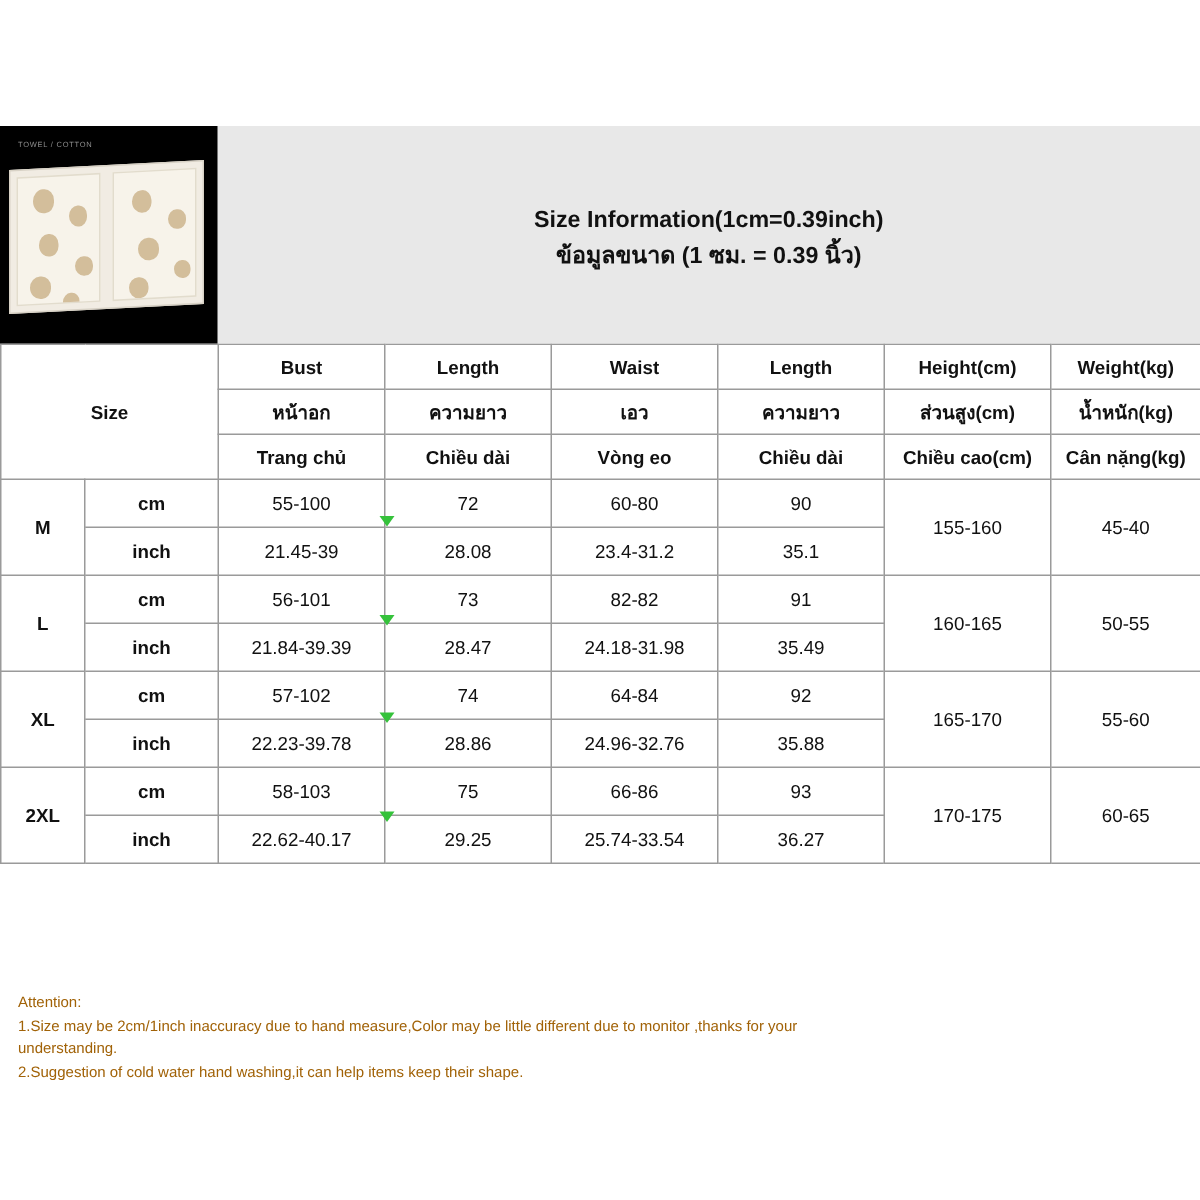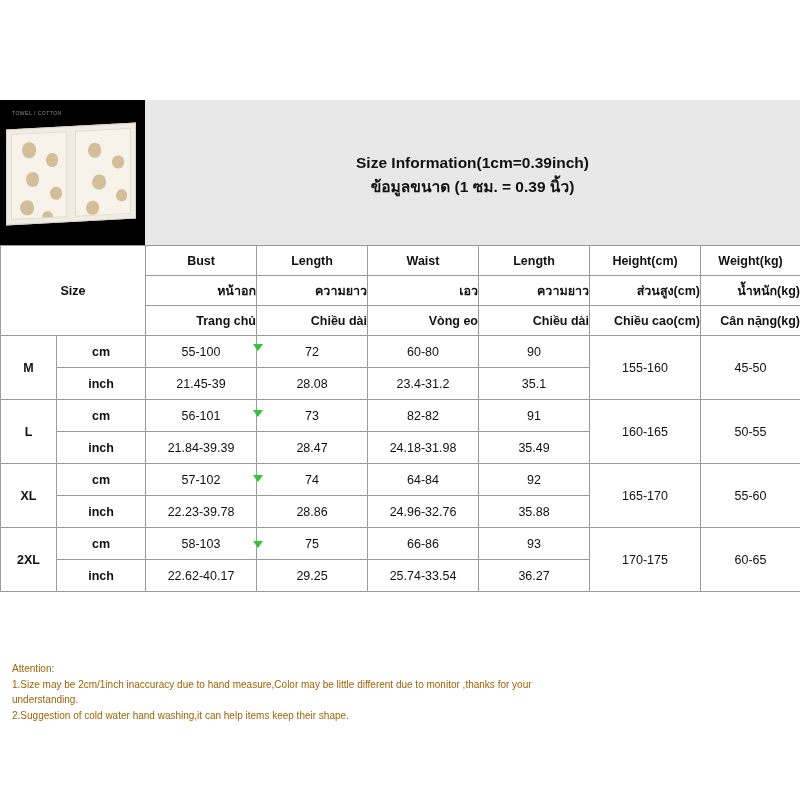--- a/index.html
+++ b/index.html
@@ -11,21 +11,21 @@
   #page {
     width: 800px;
     height: 800px;
     position: relative;
     background: #ffffff;
     overflow: hidden;
   }
   .sheet {
     position: absolute;
     left: 0;
-    top: 100px;
+    top: 84px;
     width: 800px;
   }
 
   
   .header-band {
     display: flex;
     height: 145px;
     background: #e8e8e8;
   }
   .photo-cell {
@@ -102,21 +102,21 @@
     color: #111111;
     background: #ffffff;
     padding: 0;
   }
   .hdr-row td {
     background: #e8e8e8;
     height: 29px;
     font-weight: bold;
     font-size: 12.5px;
   }
-  .hdr-row.thai td, .hdr-row.viet td { font-weight: bold; text-align: right; }
+  .hdr-row.thai td, .hdr-row.viet td { font-weight: bold; }
   .size-label-cell {
     background: #e8e8e8;
     font-weight: bold;
     font-size: 20px;
   }
   .sizename {
     background: #e8e8e8;
     font-weight: bold;
     font-size: 15px;
     width: 56px;
@@ -224,21 +224,21 @@
         </tr>
 
         <tr class="datarow">
           <td class="sizename" rowspan="2">M</td>
           <td class="unit">cm</td>
           <td>55-100</td>
           <td>72</td>
           <td>60-80</td>
           <td>90</td>
           <td class="merged" rowspan="2">155-160</td>
-          <td class="merged" rowspan="2">45-50</td>
+          <td class="merged" rowspan="2">45-40</td>
         </tr>
         <tr class="datarow">
           <td class="unit">inch</td>
           <td>21.45-39</td>
           <td>28.08</td>
           <td>23.4-31.2</td>
           <td>35.1</td>
         </tr>
 
         <tr class="datarow">

